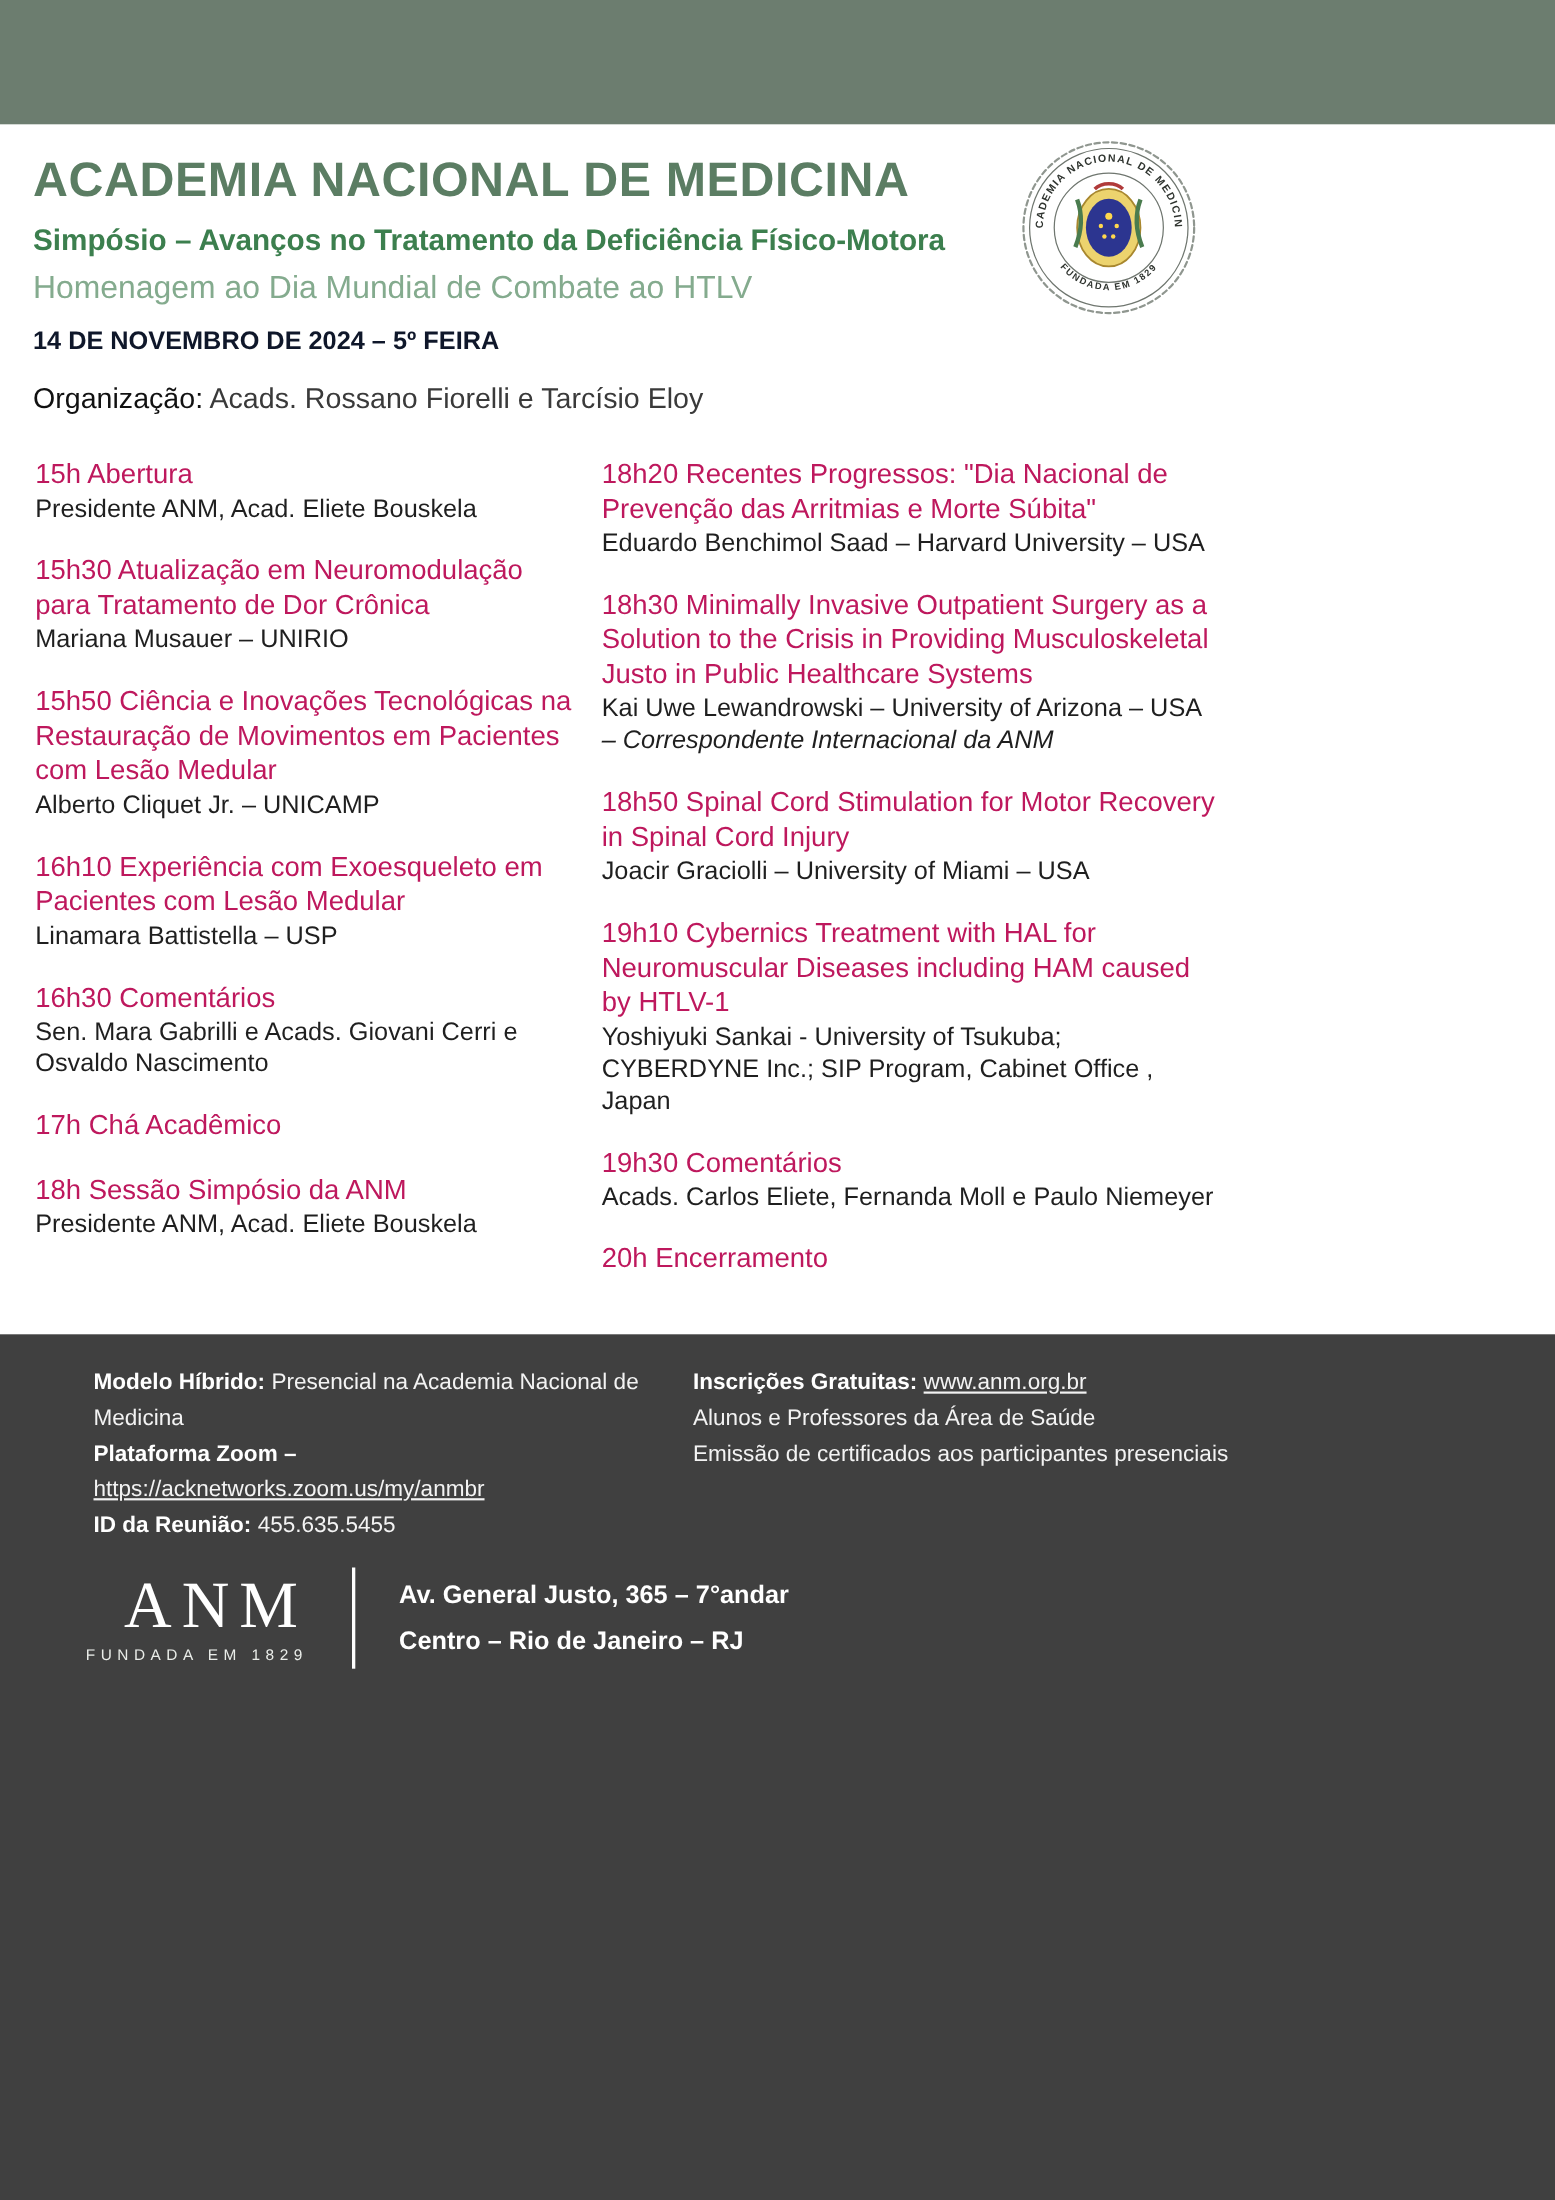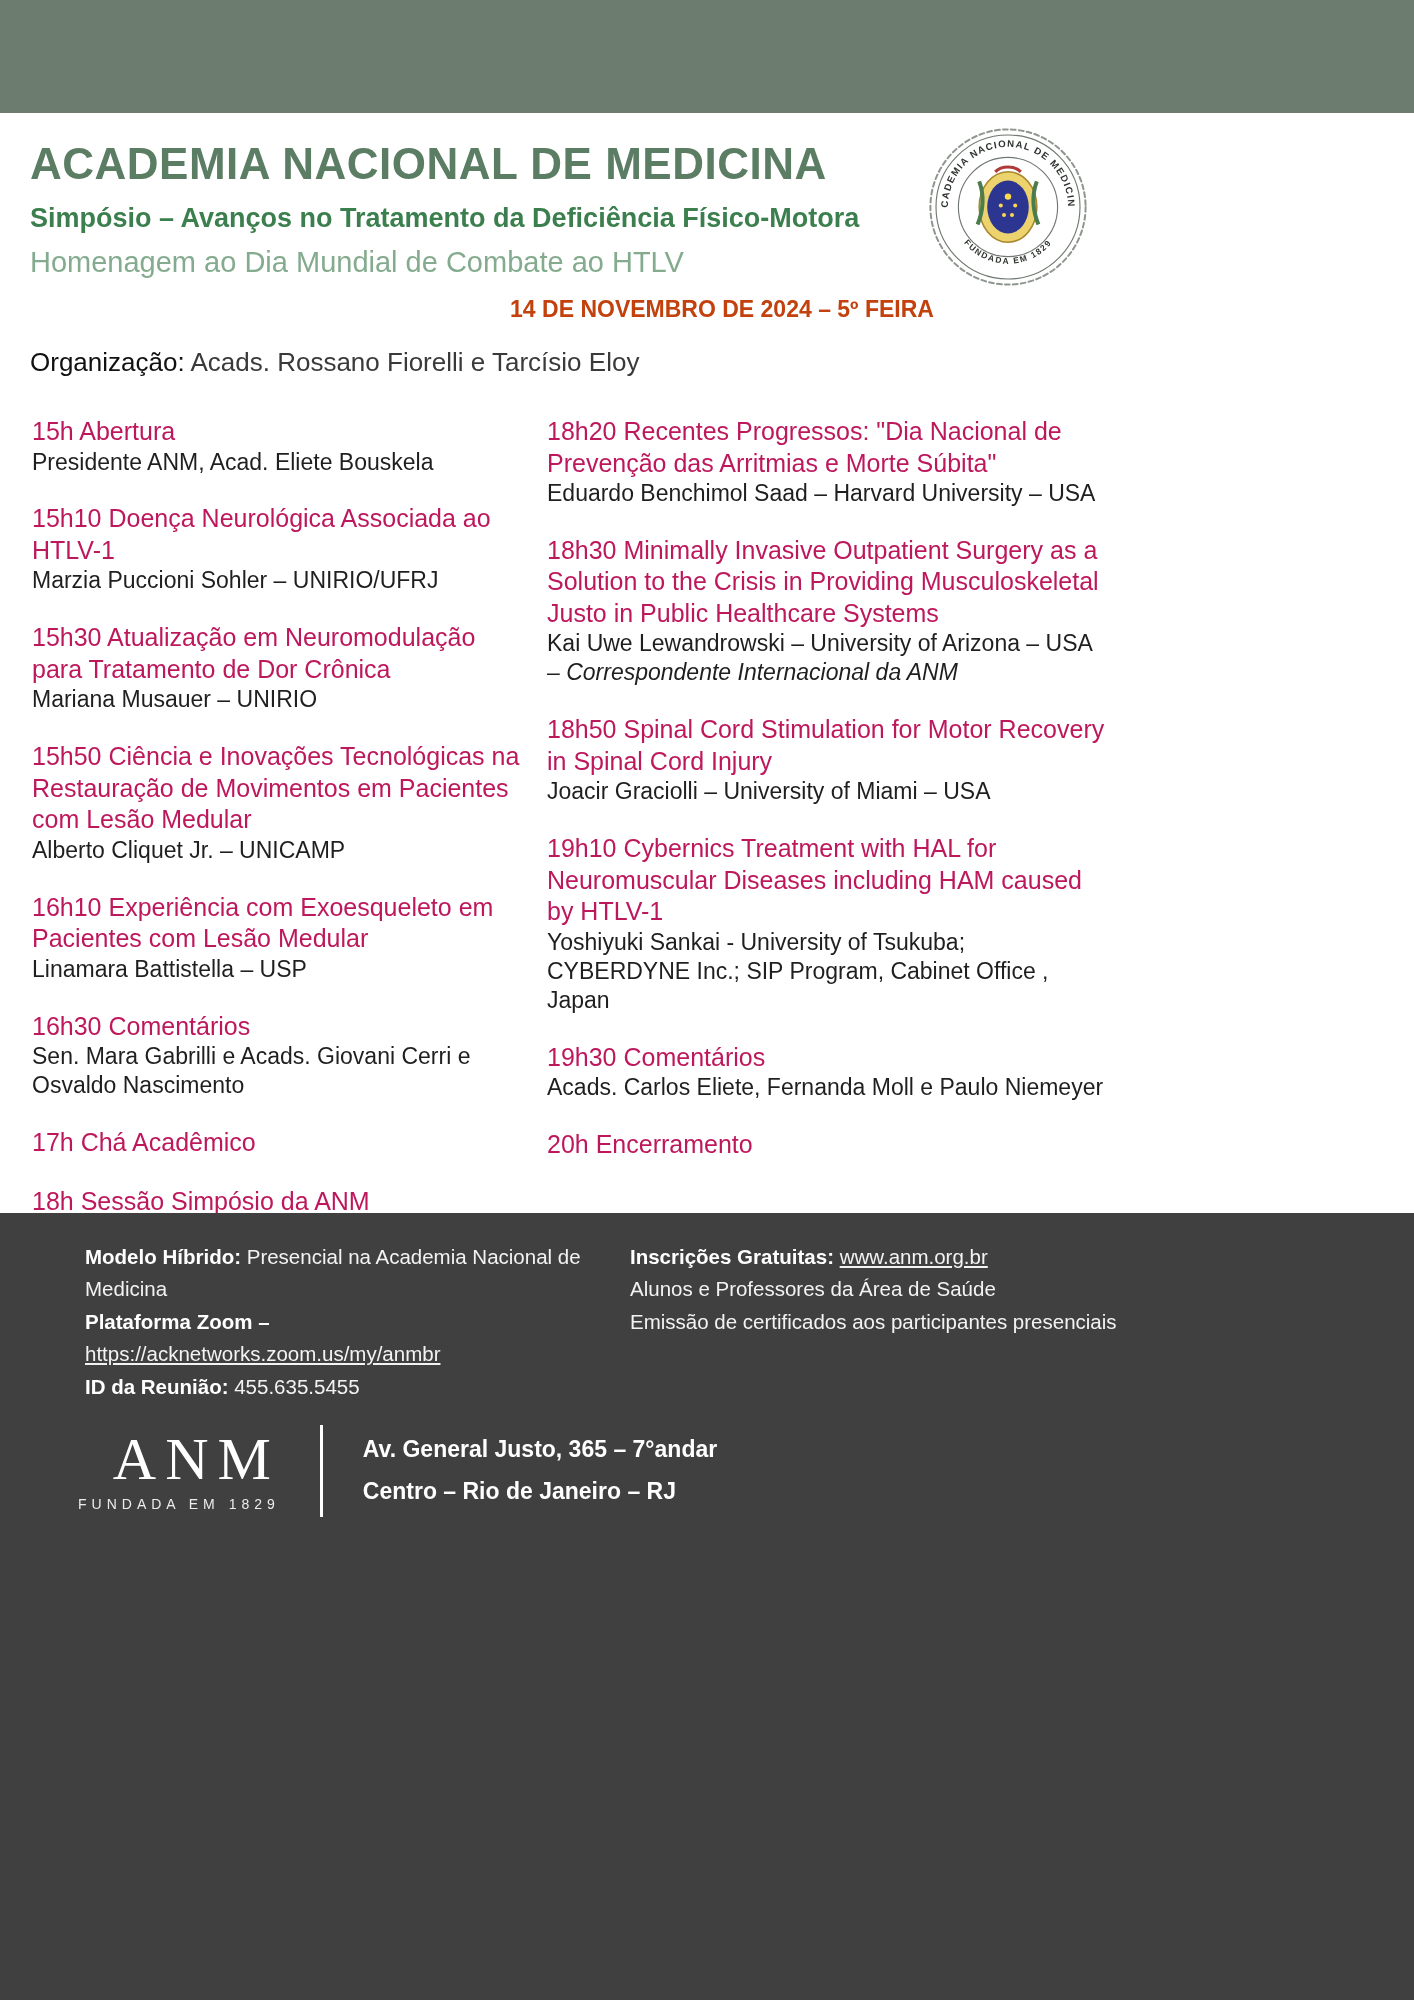--- a/index.html
+++ b/index.html
@@ -8,21 +8,21 @@
     width:1414px; height:2000px; background:#ffffff;
     display:flex; flex-direction:column; overflow:hidden;
     font-family:"Liberation Sans", sans-serif;
   }
   .topband { flex:0 0 auto; height:113px; background:#6c7d6f; }
   .content { position:relative; flex:0 0 auto; height:1100px; padding:26px 0 0 30px; }
 
   .title    { font-size:44px; font-weight:700; color:#5b7d63; letter-spacing:0.5px; }
   .subtitle { margin-top:14px; font-size:27px; font-weight:700; color:#3c7f4e; }
   .tribute  { margin-top:12px; font-size:29px; font-weight:400; color:#84ab8e; }
-  .date     { margin-top:17px; font-size:23px; font-weight:700; color:#c2410c;text-align:center; }
+  .date     { margin-top:17px; font-size:23px; font-weight:700; color:#0f172a; }
   .org      { margin-top:24px; font-size:26px; color:#3a3a3a; }
   .org .lab { font-weight:400; color:#111111; }
 
   .seal { position:absolute; top:14px; left:928px; width:160px; height:160px; }
 
   .program { display:flex; margin-top:38px; margin-left:2px; }
   .col { display:flex; flex-direction:column; }
   .col-left  { width:497px; margin-right:18px; }
   .col-right { width:565px; }
   .item { margin-bottom:27px; }
@@ -88,24 +88,20 @@
         <path d="M84,56 C92,48 108,48 116,56" stroke="#b03a3a" stroke-width="4" fill="none"></path>
       </g>
     </svg>
 
     <div class="program">
 
       <div class="col col-left">
         <div class="item">
           <div class="t">15h Abertura</div>
           <div class="s">Presidente ANM, Acad. Eliete Bouskela</div>
-        </div>
-        <div class="item">
-          <div class="t">15h10 Doença Neurológica Associada ao HTLV-1</div>
-          <div class="s">Marzia Puccioni Sohler – UNIRIO/UFRJ</div>
         </div>
         <div class="item">
           <div class="t">15h30 Atualização em Neuromodulação para Tratamento de Dor Crônica</div>
           <div class="s">Mariana Musauer – UNIRIO</div>
         </div>
         <div class="item">
           <div class="t">15h50 Ciência e Inovações Tecnológicas na Restauração de Movimentos em Pacientes com Lesão Medular</div>
           <div class="s">Alberto Cliquet Jr. – UNICAMP</div>
         </div>
         <div class="item">

